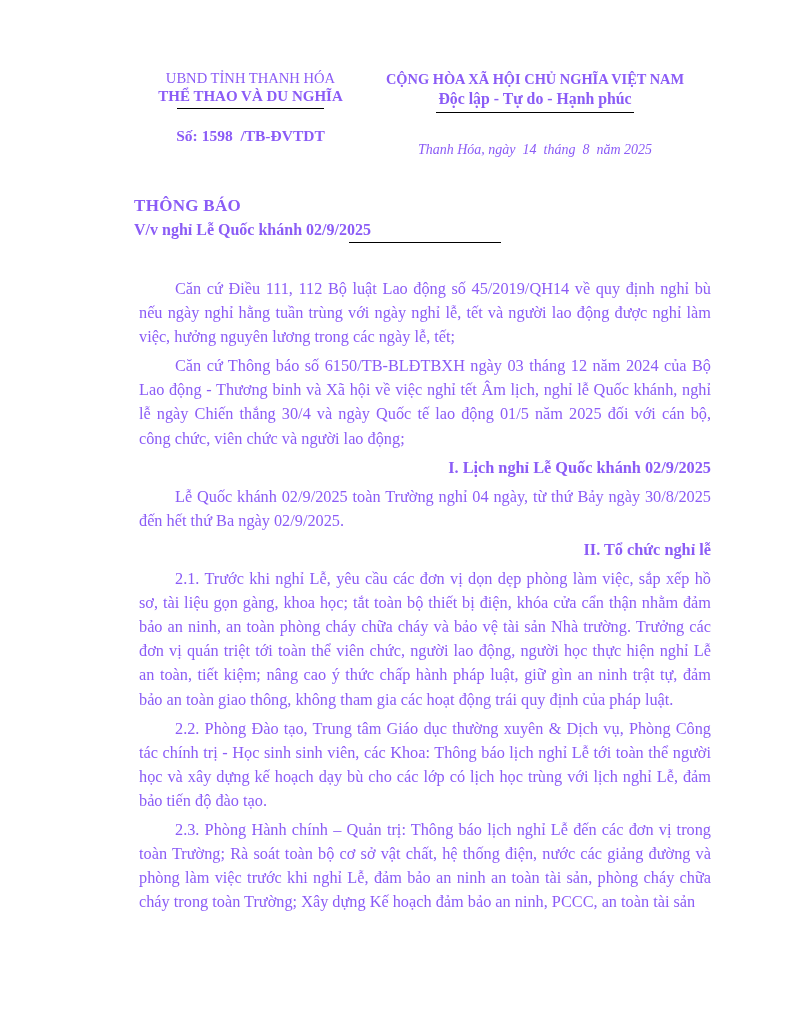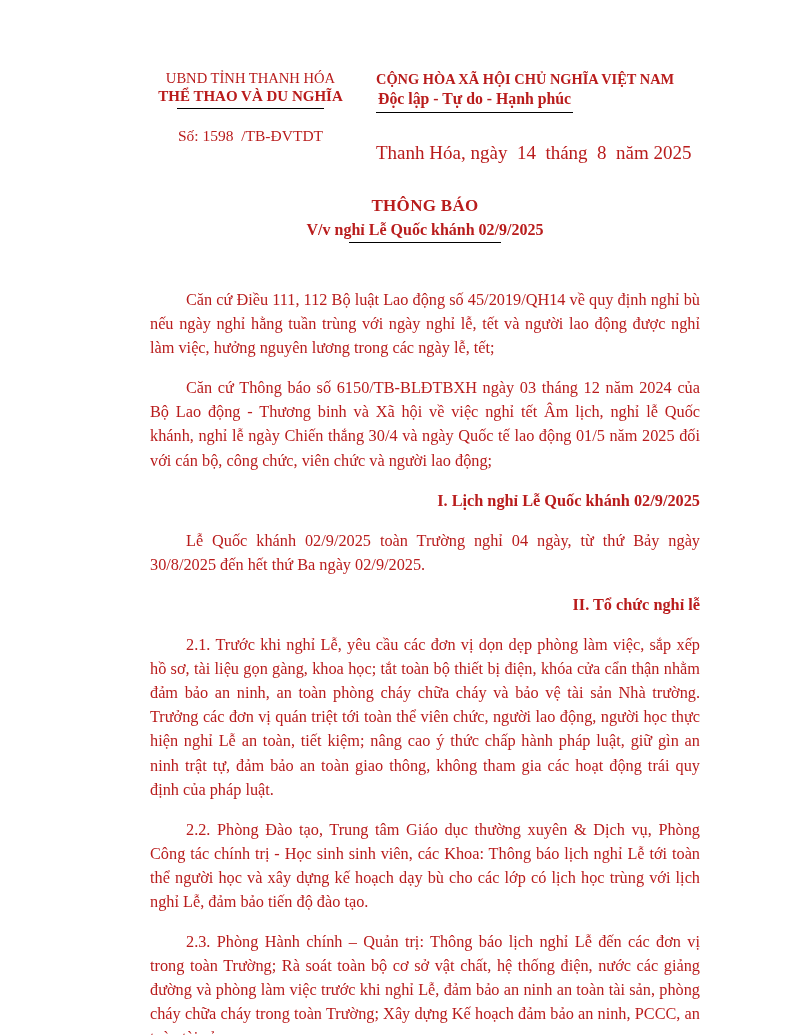--- a/index.html
+++ b/index.html
@@ -1,47 +1,47 @@
 <!DOCTYPE html>
 <html><head>
 <meta charset="utf-8">
 <style>
   html,body{margin:0;padding:0;background:#ffffff;}
   .page{
     width:800px;height:1035px;position:relative;margin:0;
-    background:#ffffff;color:#b91c1c;overflow:hidden;
+    background:#ffffff;color:#8b5cf6;overflow:hidden;
     font-family:"Liberation Serif", serif;
   }
   
   .header-left{position:absolute;left:128px;top:70px;width:245px;text-align:center;}
   .h-line{font-size:15px;line-height:17.5px;white-space:nowrap;}
   .h-reg{font-weight:normal;font-size:14.6px;}
   .h-bold{font-weight:bold;}
   .rule{border-top:1.6px solid #000;height:0;}
   .rule-left{width:147px;margin:3px auto 0;}
-  .doc-number{font-size:15.5px;margin-top:18px;white-space:pre-wrap;}
-  .header-right{position:absolute;left:376px;top:70px;width:318px;}
+  .doc-number{font-size:15.5px;margin-top:18px;white-space:pre-wrap;font-weight:bold;}
+  .header-right{position:absolute;left:376px;top:70px;width:318px;text-align:center;}
   .nat-title{font-weight:bold;font-size:14.4px;line-height:18px;white-space:nowrap;}
   .motto-wrap{margin-top:1px;line-height:19px;}
   .motto{
     display:inline-block;font-weight:bold;font-size:15.8px;
     border-bottom:1.6px solid #000;padding:0 2px 4px;
   }
-  .date-line{font-size:19px;margin-top:29px;white-space:pre-wrap;}
+  .date-line{font-style:italic;font-size:14px;margin-top:29px;white-space:pre-wrap;}
   
-  .title-block{position:absolute;left:134px;top:196px;width:582px;text-align:center;}
+  .title-block{position:absolute;left:134px;top:196px;width:582px;text-align:left;}
   .doc-title{font-weight:bold;font-size:17px;line-height:20px;letter-spacing:.3px;}
   .doc-subject{font-weight:bold;font-size:16px;line-height:20px;margin-top:4px;}
   .rule-subject{width:152px;margin:2px auto 0;}
   
   .doc-body{
     position:absolute;left:134px;top:272px;width:582px;
     font-size:16.3px;line-height:24.1px;text-align:justify;
   }
-  .para{margin:16px;text-indent:36px;}
+  .para{margin:5px;text-indent:36px;}
   .para.heading{font-weight:bold;text-align:right;}
 </style>
 </head>
 <body>
 
 <div class="page">
 
   <div class="header-left">
     <div class="h-line h-reg">UBND TỈNH THANH HÓA</div>
     <div class="h-line h-bold">THỂ THAO VÀ DU NGHĨA</div>

